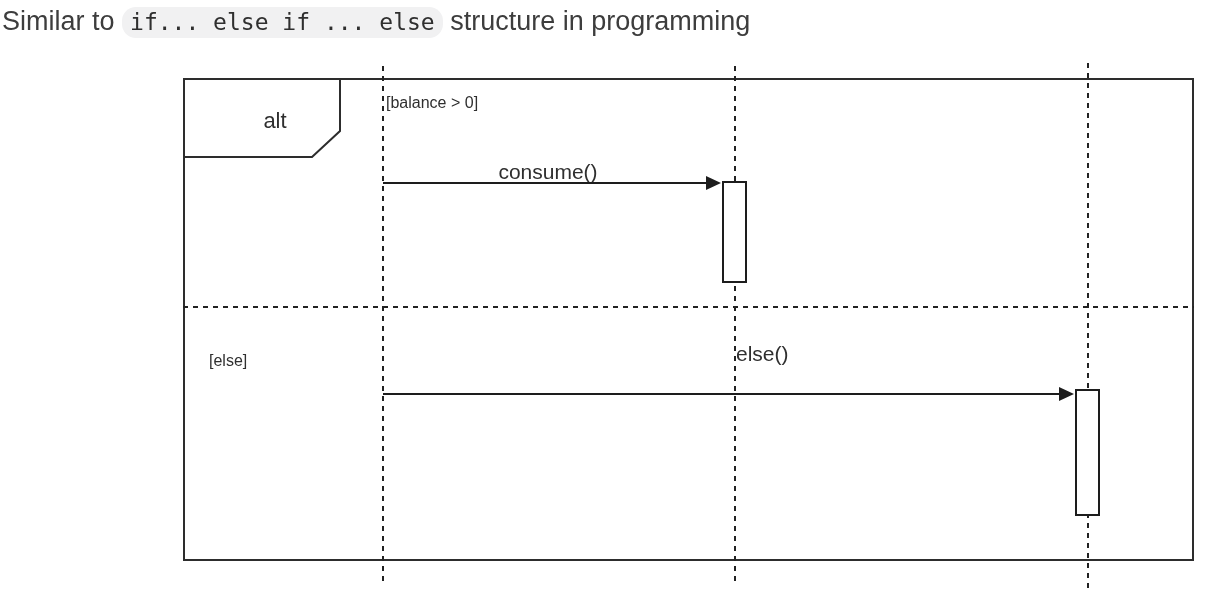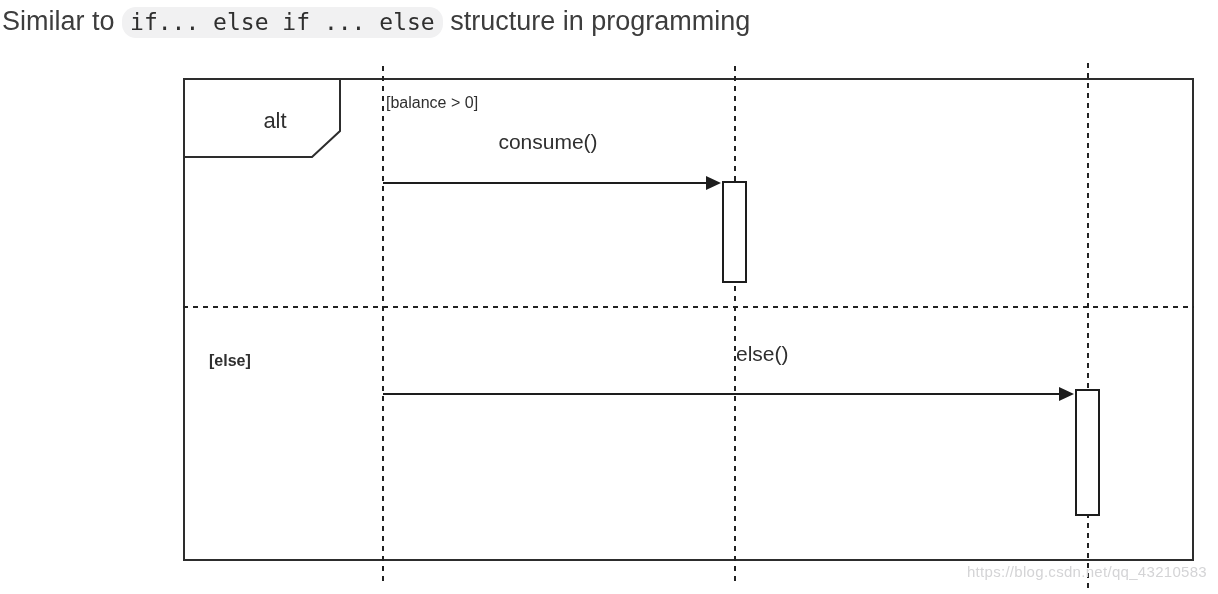--- a/index.html
+++ b/index.html
@@ -61,28 +61,28 @@
     width: 1011px; height: 2px;
     background: repeating-linear-gradient(to right, #222222 0 5px, transparent 5px 10px);
   }
   .guard {
     position: absolute;
     font-size: 16px;
     color: #2f2f2f;
     white-space: nowrap;
   }
   .guard-1 { left: 386px; top: 94px; }
-  .guard-2 { left: 209px; top: 352px; font-weight: bold; }
+  .guard-2 { left: 209px; top: 352px; }
   .msg-label {
     position: absolute;
     font-size: 21px;
     color: #2f2f2f;
     white-space: nowrap;
   }
-  .msg-1 { left: 383px; width: 330px; text-align: center; top: 130px; }
+  .msg-1 { left: 383px; width: 330px; text-align: center; top: 160px; }
   .msg-2 { left: 736px; top: 342px; }
   .arrow-line { position: absolute; height: 2px; background: #1d1d1d; }
   .arrow-line-1 { left: 383px; top: 182px; width: 326px; }
   .arrow-line-2 { left: 383px; top: 393px; width: 678px; }
   .arrow-head {
     position: absolute;
     width: 0; height: 0;
     border-top: 7px solid transparent;
     border-bottom: 7px solid transparent;
     border-left: 15px solid #1d1d1d;
@@ -135,15 +135,14 @@
     <div class="activation activation-1"></div>
 
     <div class="guard guard-2">[else]</div>
     <div class="msg-label msg-2">else()</div>
     <div class="arrow-line arrow-line-2"></div>
     <div class="arrow-head arrow-head-2"></div>
     <div class="activation activation-2"></div>
 
   </div>
 
-  <div class="watermark">https://blog.csdn.net/qq_43210583</div>
 
 </div>
 
 </body></html>

